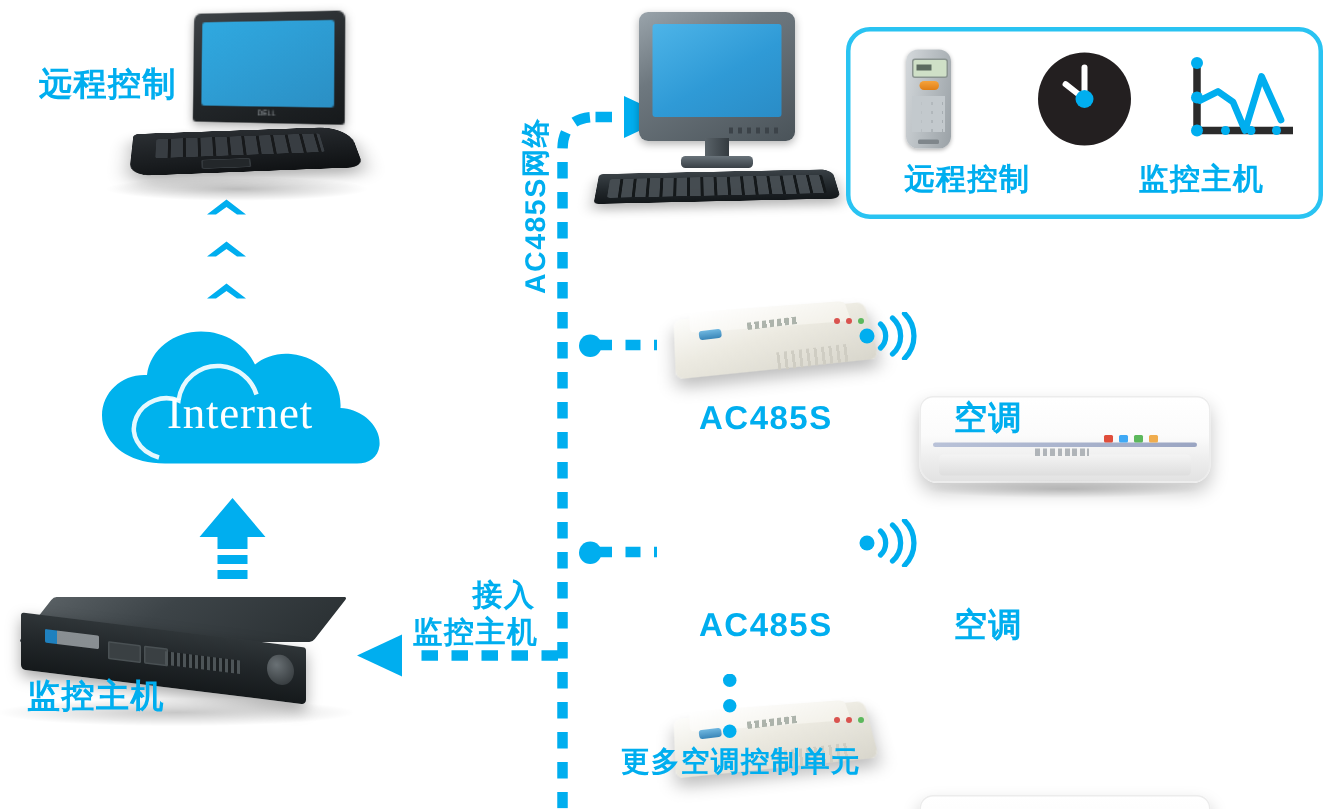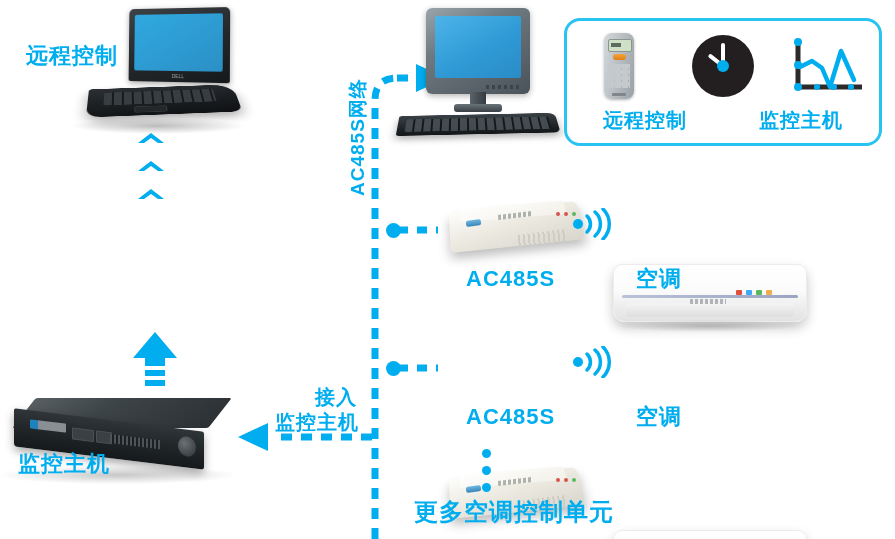--- a/index.html
+++ b/index.html
@@ -372,20 +372,30 @@
     <svg width="30" height="13" viewBox="0 0 30 13">
         <path d="M2 12 L15 2 L28 12 L22 12 L15 7 L8 12 Z" fill="#00AEEF"></path>
       </svg>
   </div>
   <div class="abs chev" style="left:136px; top:187px;">
     <svg width="30" height="13" viewBox="0 0 30 13">
         <path d="M2 12 L15 2 L28 12 L22 12 L15 7 L8 12 Z" fill="#00AEEF"></path>
       </svg>
   </div>
 
+  <div class="abs cloud-wrap">
+    <svg width="196" height="105" viewBox="0 0 196 105" xmlns="http://www.w3.org/2000/svg">
+      <path d="M48 96 C20 96 6 80 6 64 C6 48 20 36 36 37 C38 20 54 8 72 8
+               C88 8 102 17 108 30 C114 25 123 22 132 23 C152 25 166 41 165 59
+               C181 60 192 72 191 84 C190 92 184 96 176 96 Z" fill="#00B2ED"></path>
+      <path d="M44 92 C30 88 24 76 29 65 C34 54 47 50 57 54 C59 40 71 30 85 31
+               C97 32 106 40 109 50" fill="none" stroke="#ffffff" stroke-width="3" opacity=".9"></path>
+    </svg>
+    <div class="cloud-text">Internet</div>
+  </div>
 
   <div class="abs uparrow">
     <svg width="50" height="62" viewBox="0 0 50 62" xmlns="http://www.w3.org/2000/svg">
       <polygon points="25,2 47,28 35,28 35,36 15,36 15,28 3,28" fill="#00AEEF"></polygon>
       <rect x="15" y="40" width="20" height="6" fill="#00AEEF"></rect>
       <rect x="15" y="50" width="20" height="6" fill="#00AEEF"></rect>
     </svg>
   </div>
 
   <div class="abs server-wrap">
@@ -530,15 +540,15 @@
     </div>
 
   </div>
   <div class="abs cyan-label" style="left:636px; top:403px; font-size:22px;">空调</div>
 
   <div class="abs dots-col">
     <i></i>
       <i></i>
       <i></i>
   </div>
-  <div class="abs cyan-label" style="left:414px; top:497px; font-size:24px;">更多空调控制单元</div>
+  <div class="abs cyan-label" style="left:414px; top:497px; font-size:19px;">更多空调控制单元</div>
 
 </div>
 
 </body></html>

